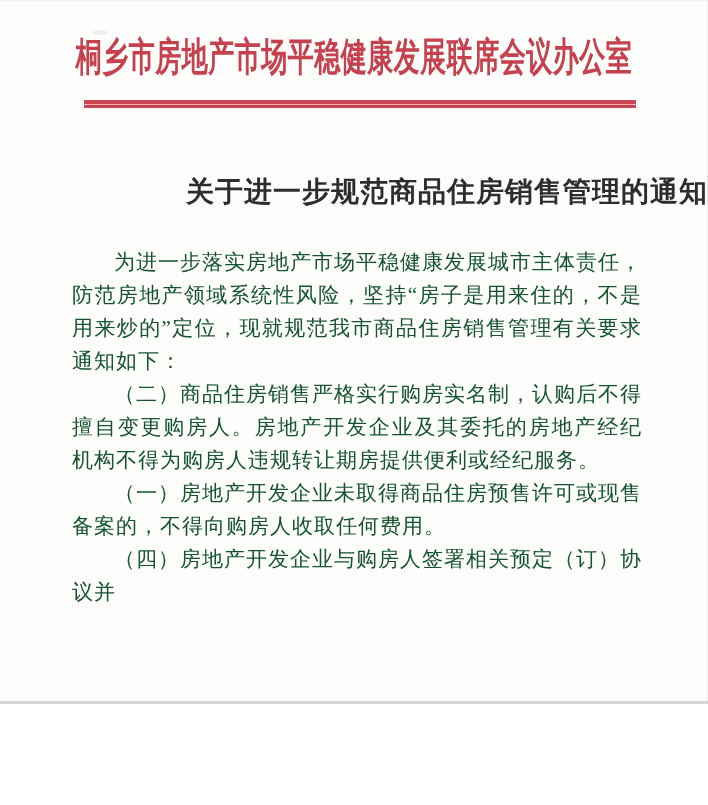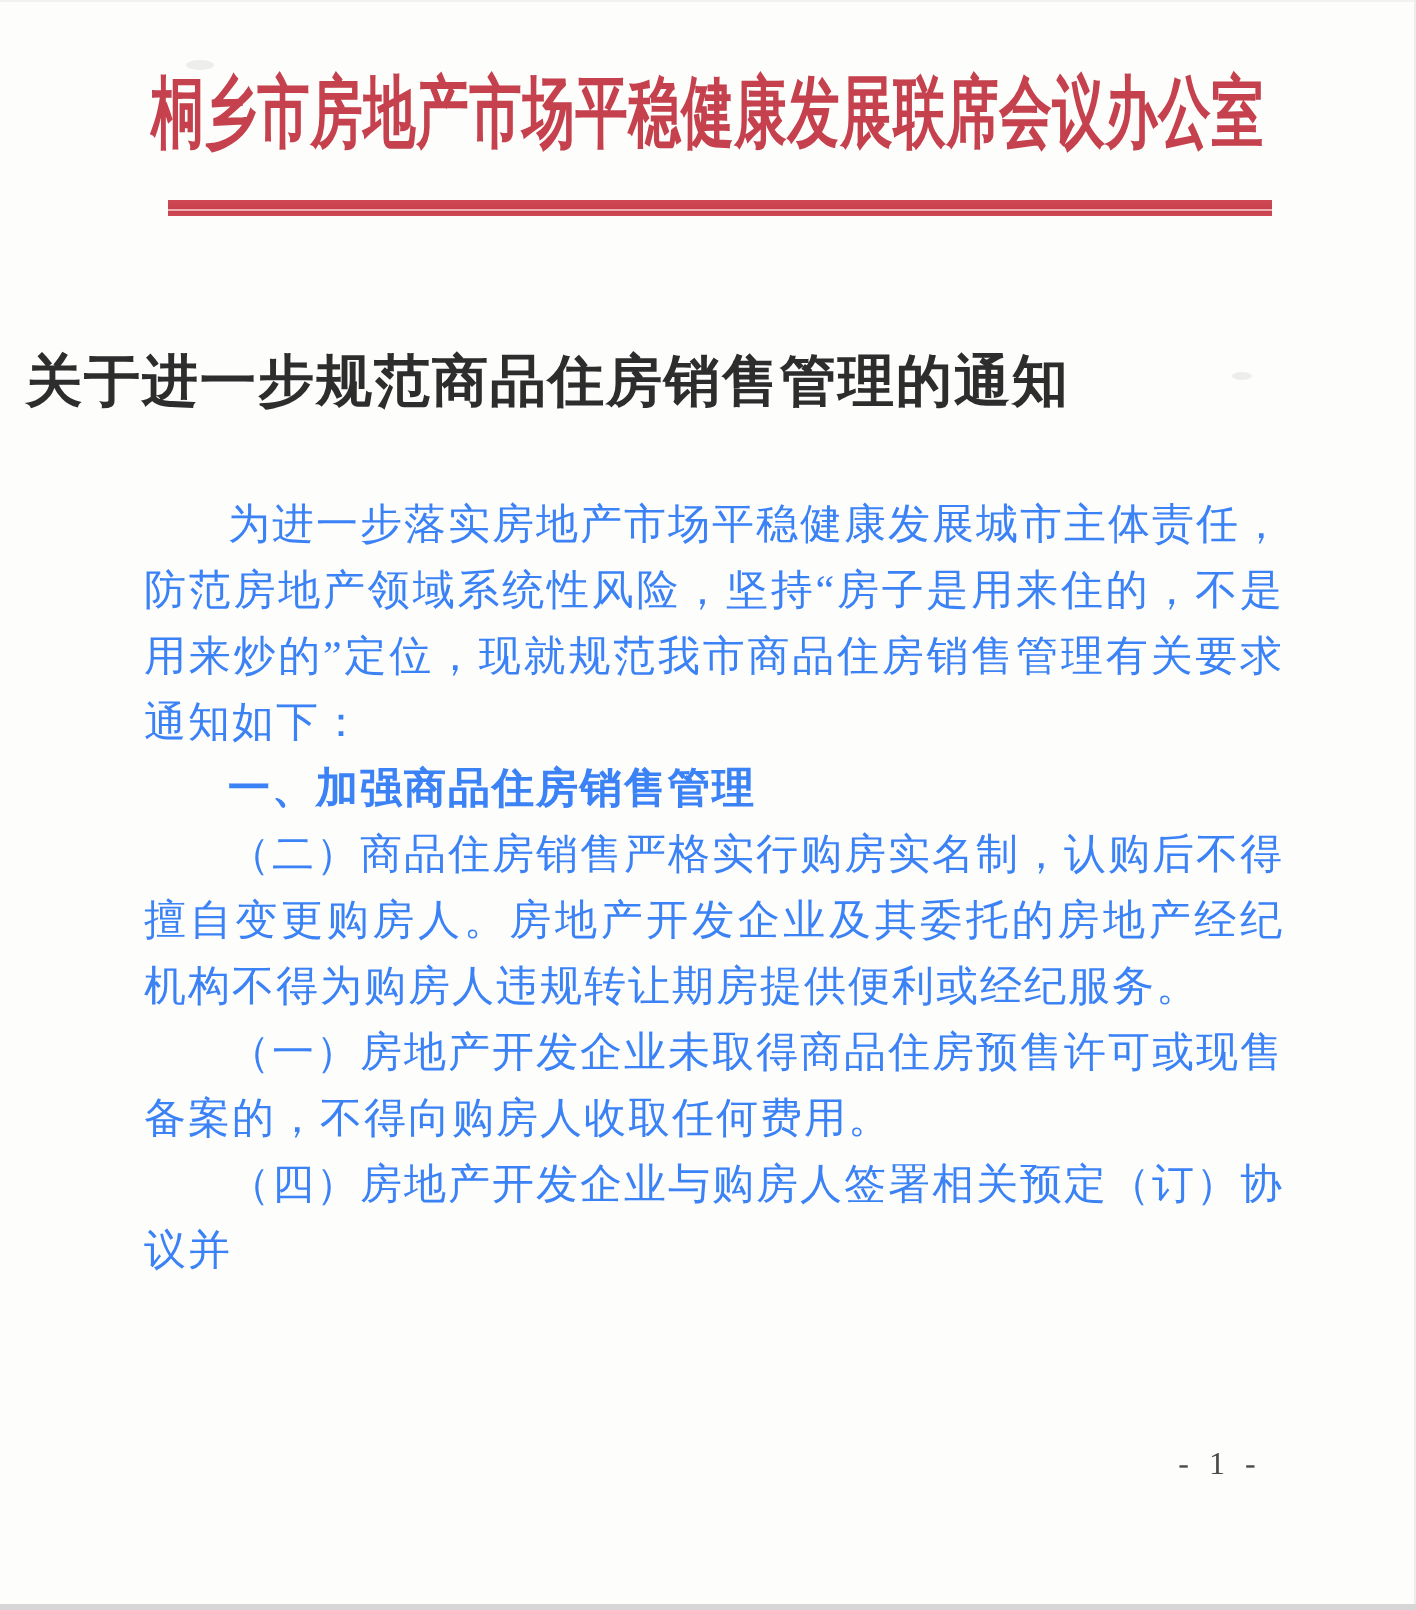--- a/index.html
+++ b/index.html
@@ -3,21 +3,21 @@
 <meta charset="utf-8">
 <style>
   html, body {
     margin: 0;
     padding: 0;
     background: #ffffff;
   }
   .page {
     position: relative;
     width: 708px;
-    height: 805px;
+    height: 704px;
     margin: 0;
     background: #fdfdfc;
     overflow: hidden;
     font-family: "Liberation Serif", "DejaVu Serif", serif;
     box-shadow: inset 0 -3px 0 #d6d6d6, inset -1px 0 0 #ededed, inset 0 1px 0 #f2f2f2;
   }
   
   .letterhead {
     position: absolute;
     top: 36px;
@@ -40,23 +40,23 @@
     width: 552px;
     height: 8px;
     background: linear-gradient(to bottom,
       #cf4a56 0%, #c8414d 55%,
       #f0aeb4 55%, #f0aeb4 68%,
       #c8414d 68%, #cf4a56 100%);
   }
   .doc-title {
     position: absolute;
     top: 174px;
-    left: 13px;
+    left: 0;
     right: 0;
-    text-align: left;
+    text-align: right;
     font-size: 28px;
     font-weight: bold;
     letter-spacing: 1px;
     line-height: 36px;
     white-space: nowrap;
   }
   .doc-body {
     position: absolute;
     top: 246px;
     left: 72px;
@@ -100,23 +100,22 @@
 
   <div class="smudge s1"></div>
   <div class="smudge s2"></div>
 
   <div class="letterhead" style="color: rgb(197, 65, 77);">桐乡市房地产市场平稳健康发展联席会议办公室</div>
 
   <div class="red-rule"></div>
 
   <div class="doc-title" style="color: rgb(45, 45, 45);">关于进一步规范商品住房销售管理的通知</div>
 
-  <div class="doc-body" style="color: #3b82f6;">
+  <div class="doc-body" style="color: #14532d;">
     <p>为进一步落实房地产市场平稳健康发展城市主体责任，防范房地产领域系统性风险，坚持“房子是用来住的，不是用来炒的”定位，现就规范我市商品住房销售管理有关要求通知如下：</p>
-    <p class="heading">一、加强商品住房销售管理</p>
     <p>（二）商品住房销售严格实行购房实名制，认购后不得擅自变更购房人。房地产开发企业及其委托的房地产经纪机构不得为购房人违规转让期房提供便利或经纪服务。</p>
     <p>（一）房地产开发企业未取得商品住房预售许可或现售备案的，不得向购房人收取任何费用。</p>
     <p>（四）房地产开发企业与购房人签署相关预定（订）协议并</p>
   </div>
 
   <div class="page-number" style="color: rgb(74, 74, 74);">- 1 -</div>
 
 </div>
 
 </body></html>

